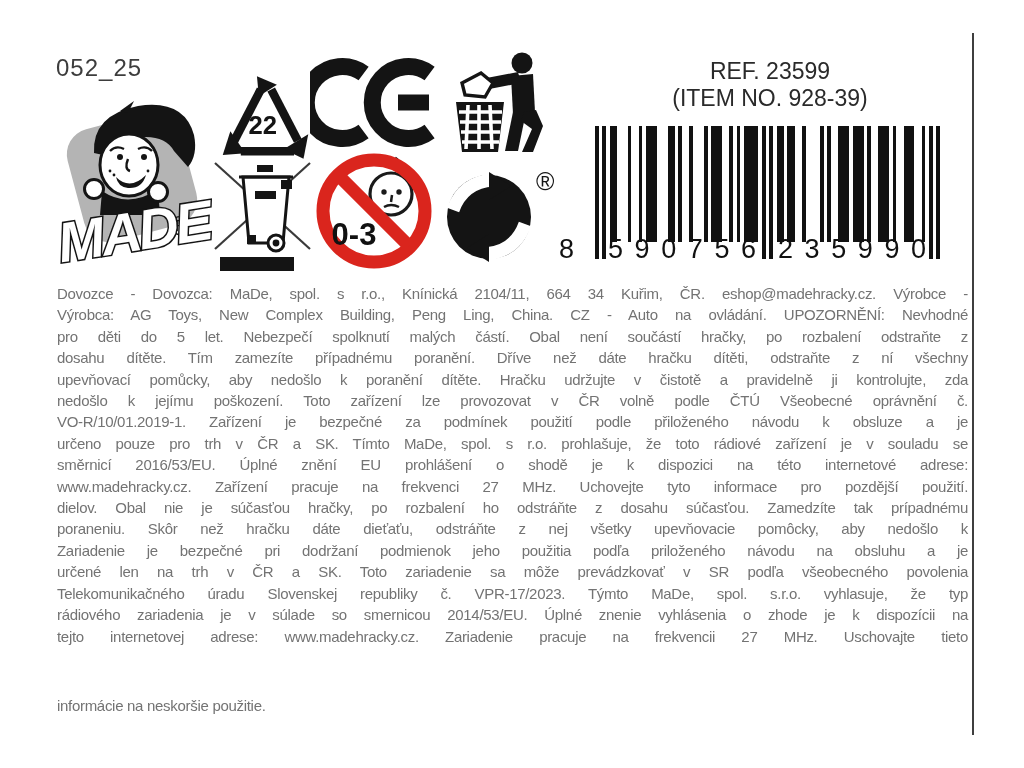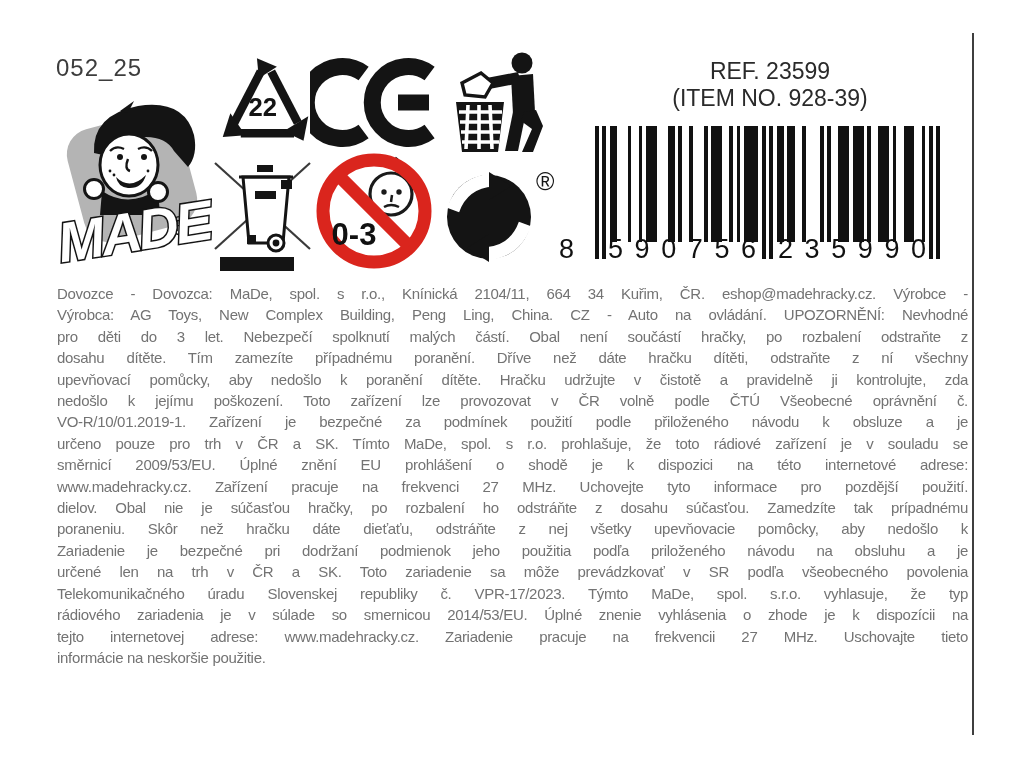--- a/index.html
+++ b/index.html
@@ -24,21 +24,21 @@
   .bc-digit{font-size:27px;color:#111;}
   #bc-first{left:559px;top:234px;}
   .bc-group{top:234px;display:flex;justify-content:space-between;}
   #bc-g1{left:608px;width:148px;}
   #bc-g2{left:778px;width:148px;}
 
   
   #regtext{left:57px;top:283px;width:911px;font-size:15px;line-height:21.4px;
            letter-spacing:-0.3px;color:#737373;}
   .tline{text-align:justify;text-align-last:justify;white-space:normal;}
-  .tline.last{text-align-last:left;}
+  .tline.last{text-align-last:left;margin-top:48px;}
 
   
   #gd-reg{left:536px;top:167px;font-size:25px;color:#161616;}
 
   svg{display:block;}
   svg text{font-family:"Liberation Sans",sans-serif;}
 </style>
 </head>
 <body>
 
@@ -70,21 +70,21 @@
 
       <circle cx="44" cy="94" r="9.5" fill="#ffffff" stroke="#141414" stroke-width="3"></circle>
       <circle cx="108" cy="97" r="9.5" fill="#ffffff" stroke="#141414" stroke-width="3"></circle>
 
       <text x="120" y="140" font-size="27" fill="#141414">®</text>
 
       <text x="10" y="166" font-size="56" font-weight="bold" font-style="italic" fill="#ffffff" stroke="#141414" stroke-width="3" paint-order="stroke" letter-spacing="-3" transform="rotate(-9 20 160)">MADE</text>
     </svg>
   </div>
 
-  <div class="abs" style="left:218px;top:50px;">
+  <div class="abs" style="left:218px;top:68px;">
     <svg width="95" height="100" viewBox="0 0 100 100">
       <g stroke="#141414" stroke-width="9" fill="none">
         <path d="M16,76 L45,20"></path>
         <path d="M56,20 L84,74"></path>
         <path d="M80,85 L24,85"></path>
       </g>
       <polygon points="41,6 62,15 43,27" fill="#141414"></polygon>
       <polygon points="95,67 90,93 69,83" fill="#141414"></polygon>
       <polygon points="5,89 29,87 13,64" fill="#141414"></polygon>
       <text x="47" y="67" font-size="27" font-weight="bold" text-anchor="middle" fill="#141414">22</text>
@@ -216,27 +216,27 @@
       <span>3</span>
       <span>5</span>
       <span>9</span>
       <span>9</span>
       <span>0</span>
     </div>
 
   <div id="regtext" class="abs">
       <div class="tline">Dovozce - Dovozca: MaDe, spol. s r.o., Knínická 2104/11, 664 34 Kuřim, ČR. eshop@madehracky.cz. Výrobce -</div>
       <div class="tline">Výrobca: AG Toys, New Complex Building, Peng Ling, China. CZ - Auto na ovládání. UPOZORNĚNÍ: Nevhodné</div>
-      <div class="tline">pro děti do 3 let. Nebezpečí spolknutí malých částí. Obal není součástí hračky, po rozbalení odstraňte z</div>
+      <div class="tline">pro děti do 5 let. Nebezpečí spolknutí malých částí. Obal není součástí hračky, po rozbalení odstraňte z</div>
       <div class="tline">dosahu dítěte. Tím zamezíte případnému poranění. Dříve než dáte hračku dítěti, odstraňte z ní všechny</div>
       <div class="tline">upevňovací pomůcky, aby nedošlo k poranění dítěte. Hračku udržujte v čistotě a pravidelně ji kontrolujte, zda</div>
       <div class="tline">nedošlo k jejímu poškození. Toto zařízení lze provozovat v ČR volně podle ČTÚ Všeobecné oprávnění č.</div>
       <div class="tline">VO-R/10/01.2019-1. Zařízení je bezpečné za podmínek použití podle přiloženého návodu k obsluze a je</div>
       <div class="tline">určeno pouze pro trh v ČR a SK. Tímto MaDe, spol. s r.o. prohlašuje, že toto rádiové zařízení je v souladu se</div>
-      <div class="tline">směrnicí 2009/53/EU. Úplné znění EU prohlášení o shodě je k dispozici na této internetové adrese:</div>
+      <div class="tline">směrnicí 2016/53/EU. Úplné znění EU prohlášení o shodě je k dispozici na této internetové adrese:</div>
       <div class="tline">www.madehracky.cz. Zařízení pracuje na frekvenci 27 MHz. Uchovejte tyto informace pro pozdější použití.</div>
       <div class="tline">dielov. Obal nie je súčasťou hračky, po rozbalení ho odstráňte z dosahu súčasťou. Zamedzíte tak prípadnému</div>
       <div class="tline">poraneniu. Skôr než hračku dáte dieťaťu, odstráňte z nej všetky upevňovacie pomôcky, aby nedošlo k</div>
       <div class="tline">Zariadenie je bezpečné pri dodržaní podmienok jeho použitia podľa priloženého návodu na obsluhu a je</div>
       <div class="tline">určené len na trh v ČR a SK. Toto zariadenie sa môže prevádzkovať v SR podľa všeobecného povolenia</div>
       <div class="tline">Telekomunikačného úradu Slovenskej republiky č. VPR-17/2023. Týmto MaDe, spol. s.r.o. vyhlasuje, že typ</div>
       <div class="tline">rádiového zariadenia je v súlade so smernicou 2014/53/EU. Úplné znenie vyhlásenia o zhode je k dispozícii na</div>
       <div class="tline">tejto internetovej adrese: www.madehracky.cz. Zariadenie pracuje na frekvencii 27 MHz. Uschovajte tieto</div>
       <div class="tline last">informácie na neskoršie použitie.</div>
     </div>

